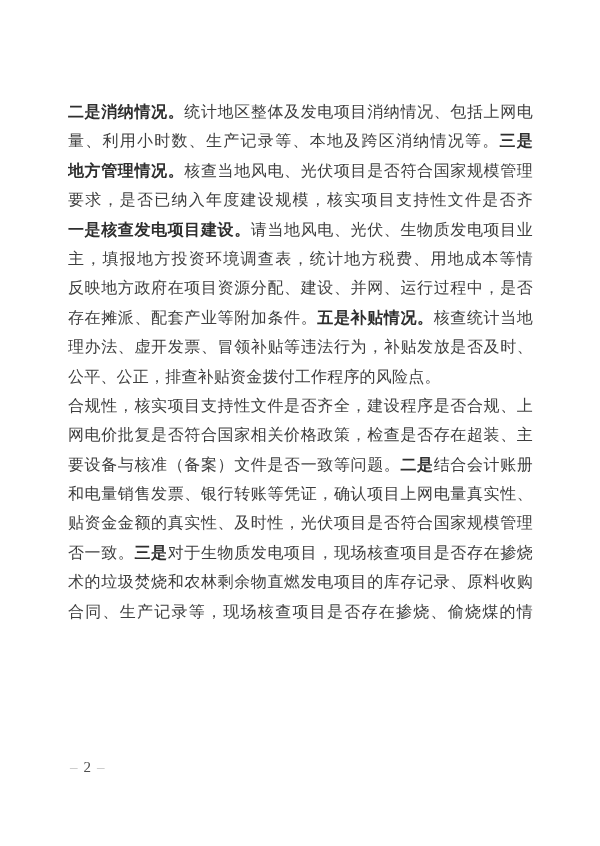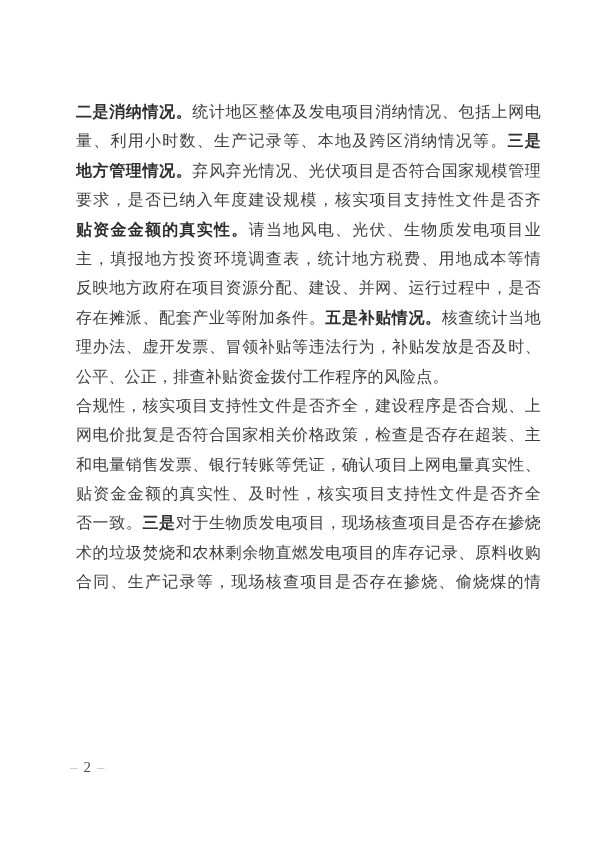--- a/index.html
+++ b/index.html
@@ -14,21 +14,21 @@
     overflow: hidden;
     font-family: "Liberation Serif", "DejaVu Serif", serif;
   }
   .page {
     position: absolute;
     inset: 0;
     background: #ffffff;
   }
   .text-block {
     position: absolute;
-    left: 76px;
+    left: 68px;
     top: 97px;
     width: 465px;
   }
   .line {
     font-size: 16px;
     line-height: 29.4px;
     height: 29.4px;
     overflow: hidden;
     color: #3e3e3e;
     text-align: justify;
@@ -62,32 +62,33 @@
   }
 </style>
 </head>
 <body>
 
 <div class="page">
 
   <div class="text-block" id="text-block">
       <div class="line"><span class="seg seg-bold">二是消纳情况。</span><span class="seg">统计地区整体及发电项目消纳情况、包括上网电</span></div>
       <div class="line"><span class="seg">量、利用小时数、生产记录等、本地及跨区消纳情况等。</span><span class="seg seg-bold">三是</span></div>
-      <div class="line"><span class="seg seg-bold">地方管理情况。</span><span class="seg">弃风弃光情况、光伏项目是否符合国家规模管理</span></div>
+      <div class="line"><span class="seg seg-bold">地方管理情况。</span><span class="seg">核查当地风电、光伏项目是否符合国家规模管理</span></div>
       <div class="line"><span class="seg">要求，是否已纳入年度建设规模，核实项目支持性文件是否齐全。</span></div>
-      <div class="line"><span class="seg seg-bold">贴资金金额的真实性。</span><span class="seg">请当地风电、光伏、生物质发电项目业</span></div>
+      <div class="line"><span class="seg seg-bold">一是核查发电项目建设。</span><span class="seg">请当地风电、光伏、生物质发电项目业</span></div>
       <div class="line"><span class="seg">主，填报地方投资环境调查表，统计地方税费、用地成本等情况，</span></div>
       <div class="line"><span class="seg">反映地方政府在项目资源分配、建设、并网、运行过程中，是否</span></div>
       <div class="line"><span class="seg">存在摊派、配套产业等附加条件。</span><span class="seg seg-bold">五是补贴情况。</span><span class="seg">核查统计当地</span></div>
       <div class="line"><span class="seg">理办法、虚开发票、冒领补贴等违法行为，补贴发放是否及时、</span></div>
       <div class="line no-justify"><span class="seg">公平、公正，排查补贴资金拨付工作程序的风险点。</span></div>
       <div class="line"><span class="seg">合规性，核实项目支持性文件是否齐全，建设程序是否合规、上</span></div>
       <div class="line"><span class="seg">网电价批复是否符合国家相关价格政策，检查是否存在超装、主</span></div>
+      <div class="line"><span class="seg">要设备与核准（备案）文件是否一致等问题。</span><span class="seg seg-bold">二是</span><span class="seg">结合会计账册</span></div>
       <div class="line"><span class="seg">和电量销售发票、银行转账等凭证，确认项目上网电量真实性、</span></div>
-      <div class="line"><span class="seg">贴资金金额的真实性、及时性，核实项目支持性文件是否齐全</span></div>
+      <div class="line"><span class="seg">贴资金金额的真实性、及时性，光伏项目是否符合国家规模管理</span></div>
       <div class="line"><span class="seg">否一致。</span><span class="seg seg-bold">三是</span><span class="seg">对于生物质发电项目，现场核查项目是否存在掺烧</span></div>
       <div class="line"><span class="seg">术的垃圾焚烧和农林剩余物直燃发电项目的库存记录、原料收购</span></div>
       <div class="line"><span class="seg">合同、生产记录等，现场核查项目是否存在掺烧、偷烧煤的情况，</span></div>
     </div>
 
   <div class="page-number">
     <span>–</span><span class="pn-val">2</span><span>–</span>
   </div>
 
 </div>

